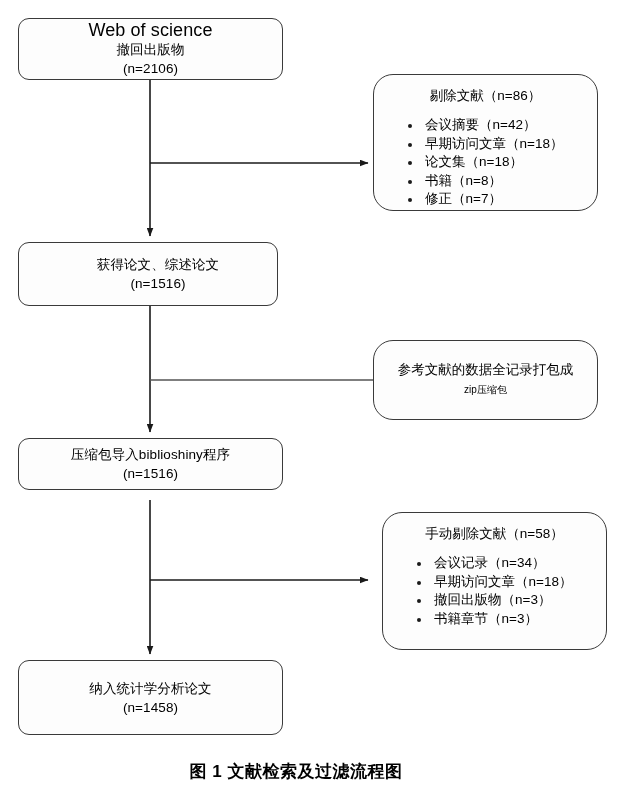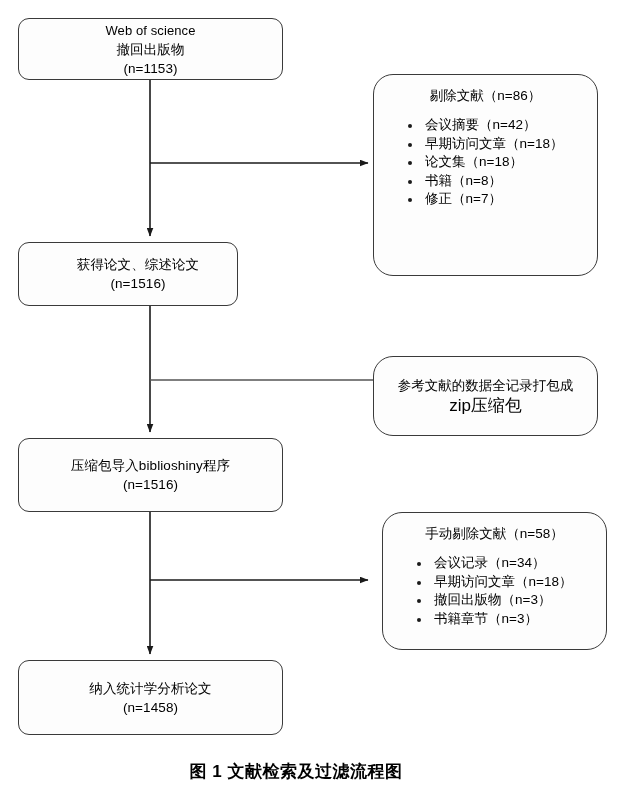--- a/index.html
+++ b/index.html
@@ -46,21 +46,21 @@
   }
 
   .line {
     display: block;
     font-size: 13.5px;
     line-height: 19px;
     white-space: nowrap;
     letter-spacing: 0.1px;
   }
   .line.latin {
-    font-size: 13px;
+    font-size: 18px;
     text-align: right;
   }
 
   .side-title {
     text-align: center;
     font-size: 13.5px;
     line-height: 18px;
     margin-top: 12px;
     white-space: nowrap;
   }
@@ -91,21 +91,20 @@
 
   .zip-text {
     width: 100%;
     text-align: center;
     align-self: center;
     margin-top: 0;
   }
   .node.side.zipbox {
     justify-content: center;
     align-items: flex-end;
-    margin-top: 16px;
   }
 
   #caption {
     position: absolute;
     left: 0;
     top: 760px;
     width: 592px;
     text-align: center;
     font-size: 17px;
     font-weight: bold;
@@ -134,52 +133,52 @@
     <line x1="150" y1="380" x2="373" y2="380" stroke="#555555" stroke-width="1.3"></line>
 
     <line x1="150" y1="500" x2="150" y2="654" stroke="#1a1a1a" stroke-width="1.6" marker-end="url(#arrowhead)"></line>
 
     <line x1="150" y1="580" x2="368" y2="580" stroke="#1a1a1a" stroke-width="1.4" marker-end="url(#arrowhead)"></line>
   </svg>
 
   <div class="node main" style="left:18px; top:18px; width:265px; height:62px;">
     <span class="line latin">Web of science</span>
     <span class="line">撤回出版物</span>
-    <span class="line">(n=1153)</span>
+    <span class="line">(n=2106)</span>
   </div>
 
-  <div class="node main" style="left:18px; top:242px; width:220px; height:64px;padding-left:20px;">
+  <div class="node main" style="left:18px; top:242px; width:260px; height:64px;padding-left:20px;">
     <span class="line">获得论文、综述论文</span>
     <span class="line">(n=1516)</span>
   </div>
 
-  <div class="node main" style="left:18px; top:438px; width:265px; height:74px;">
+  <div class="node main" style="left:18px; top:438px; width:265px; height:52px;">
     <span class="line">压缩包导入biblioshiny程序</span>
     <span class="line">(n=1516)</span>
   </div>
 
   <div class="node main" style="left:18px; top:660px; width:265px; height:75px;">
     <span class="line">纳入统计学分析论文</span>
     <span class="line">(n=1458)</span>
   </div>
 
-  <div class="node side" style="left:373px; top:74px; width:225px; height:202px;">
+  <div class="node side" style="left:373px; top:74px; width:225px; height:137px;">
     <div class="side-title">剔除文献（n=86）</div>
     <ul class="bullets">
       <li>会议摘要（n=42）</li>
       <li>早期访问文章（n=18）</li>
       <li>论文集（n=18）</li>
       <li>书籍（n=8）</li>
       <li>修正（n=7）</li>
     </ul>
   </div>
 
   <div class="node side zipbox" style="left:373px; top:340px; width:225px; height:80px;">
     <div class="zip-text" style="font-size:13.5px; line-height:20px;">参考文献的数据全记录打包成</div>
-    <div class="zip-text" style="font-size:17px; line-height:20px;">zip压缩包</div>
+    <div class="zip-text" style="font-size:10px; line-height:20px;">zip压缩包</div>
   </div>
 
   <div class="node side" style="left:382px; top:512px; width:225px; height:138px;">
     <div class="side-title">手动剔除文献（n=58）</div>
     <ul class="bullets">
       <li>会议记录（n=34）</li>
       <li>早期访问文章（n=18）</li>
       <li>撤回出版物（n=3）</li>
       <li>书籍章节（n=3）</li>
     </ul>

